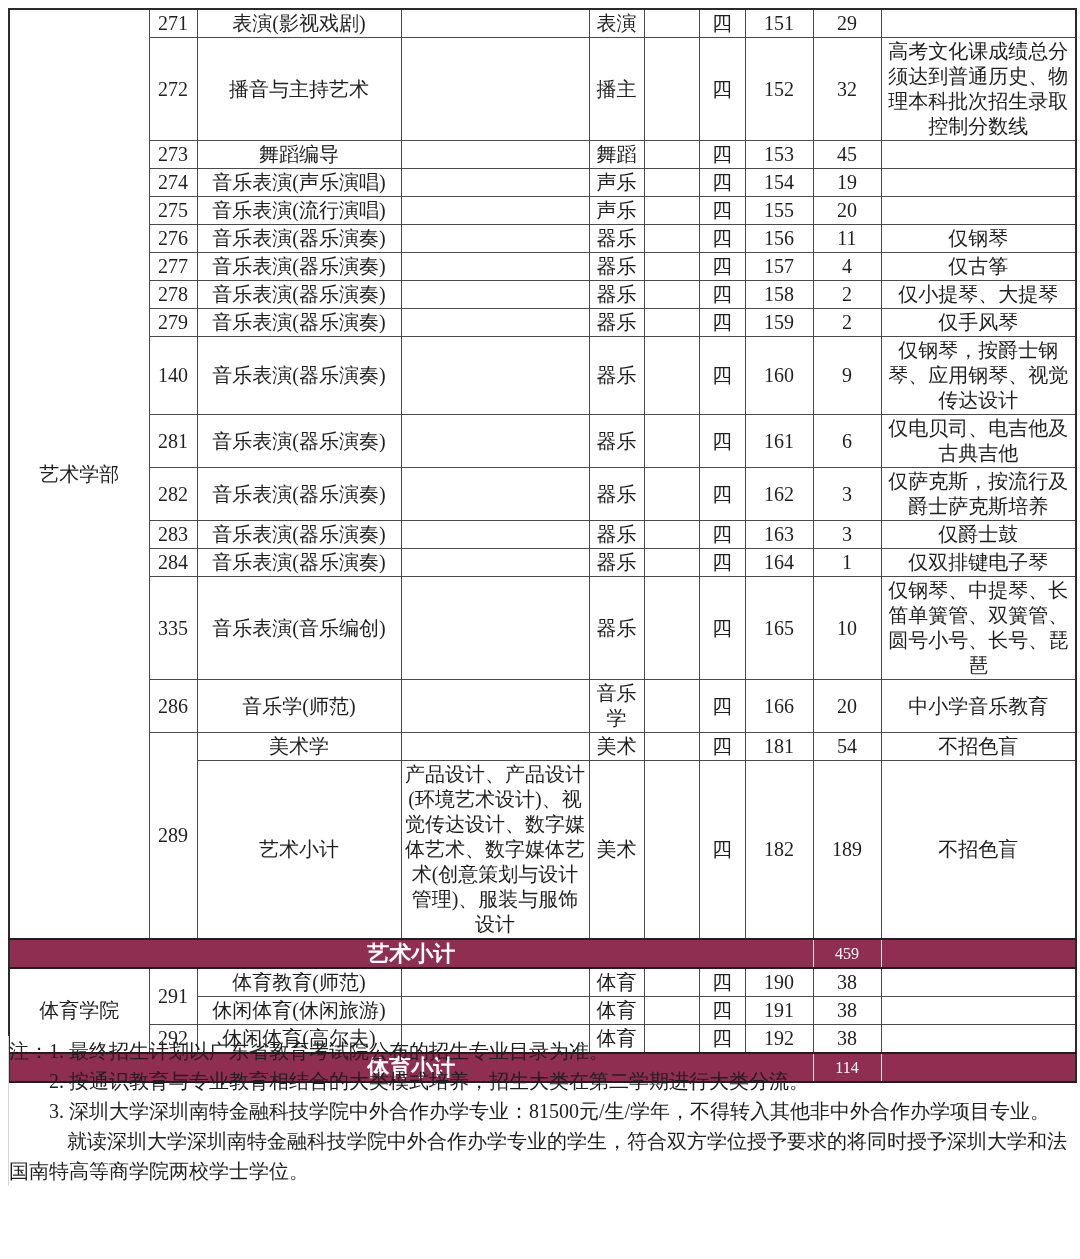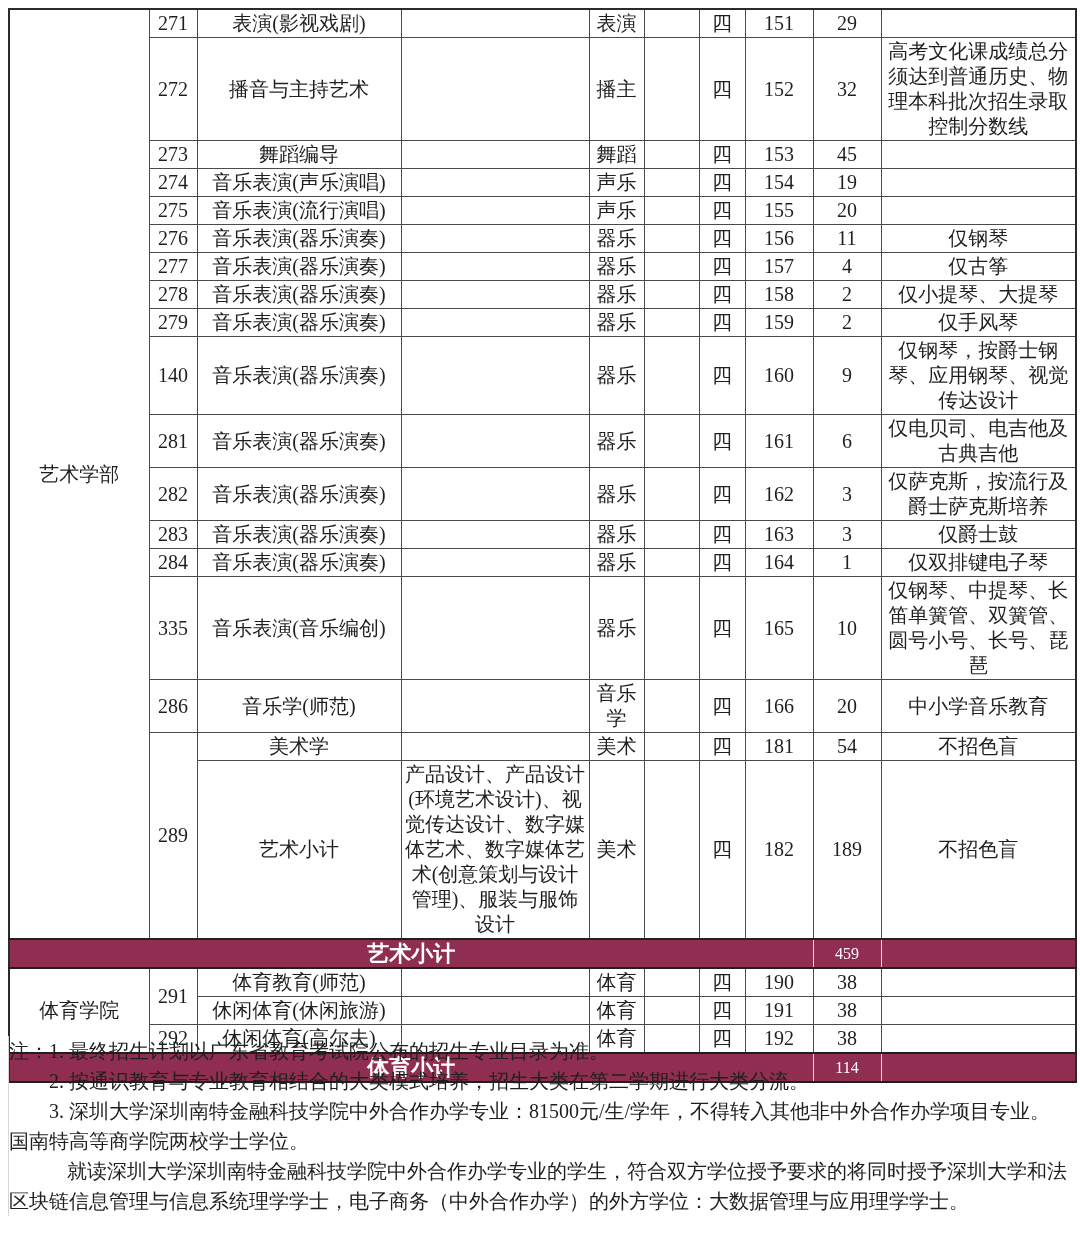--- a/index.html
+++ b/index.html
@@ -331,18 +331,17 @@
         <td class="c-remark"></td>
       </tr>
 
     </tbody>
   </table>
 
   <div class="notes">
     <div class="note-line">注：1. 最终招生计划以广东省教育考试院公布的招生专业目录为准。</div>
     <div class="note-line ind-1">2. 按通识教育与专业教育相结合的大类模式培养，招生大类在第二学期进行大类分流。</div>
     <div class="note-line ind-1">3. 深圳大学深圳南特金融科技学院中外合作办学专业：81500元/生/学年，不得转入其他非中外合作办学项目专业。</div>
+    <div class="note-line ind-2">就读深圳大学深圳南特金融科技学院中外合作办学专业的学生，符合双方学位授予要求的将同时授予深圳大学和法</div>
     <div class="note-line">国南特高等商学院两校学士学位。</div>
-    <div class="note-line ind-2">就读深圳大学深圳南特金融科技学院中外合作办学专业的学生，符合双方学位授予要求的将同时授予深圳大学和法</div>
-    <div class="note-line">区块链信息管理与信息系统理学学士，电子商务（中外合作办学）的外方学位：大数据管理与应用理学学士。</div>
   </div>
 
 </div>
 
 </body></html>

